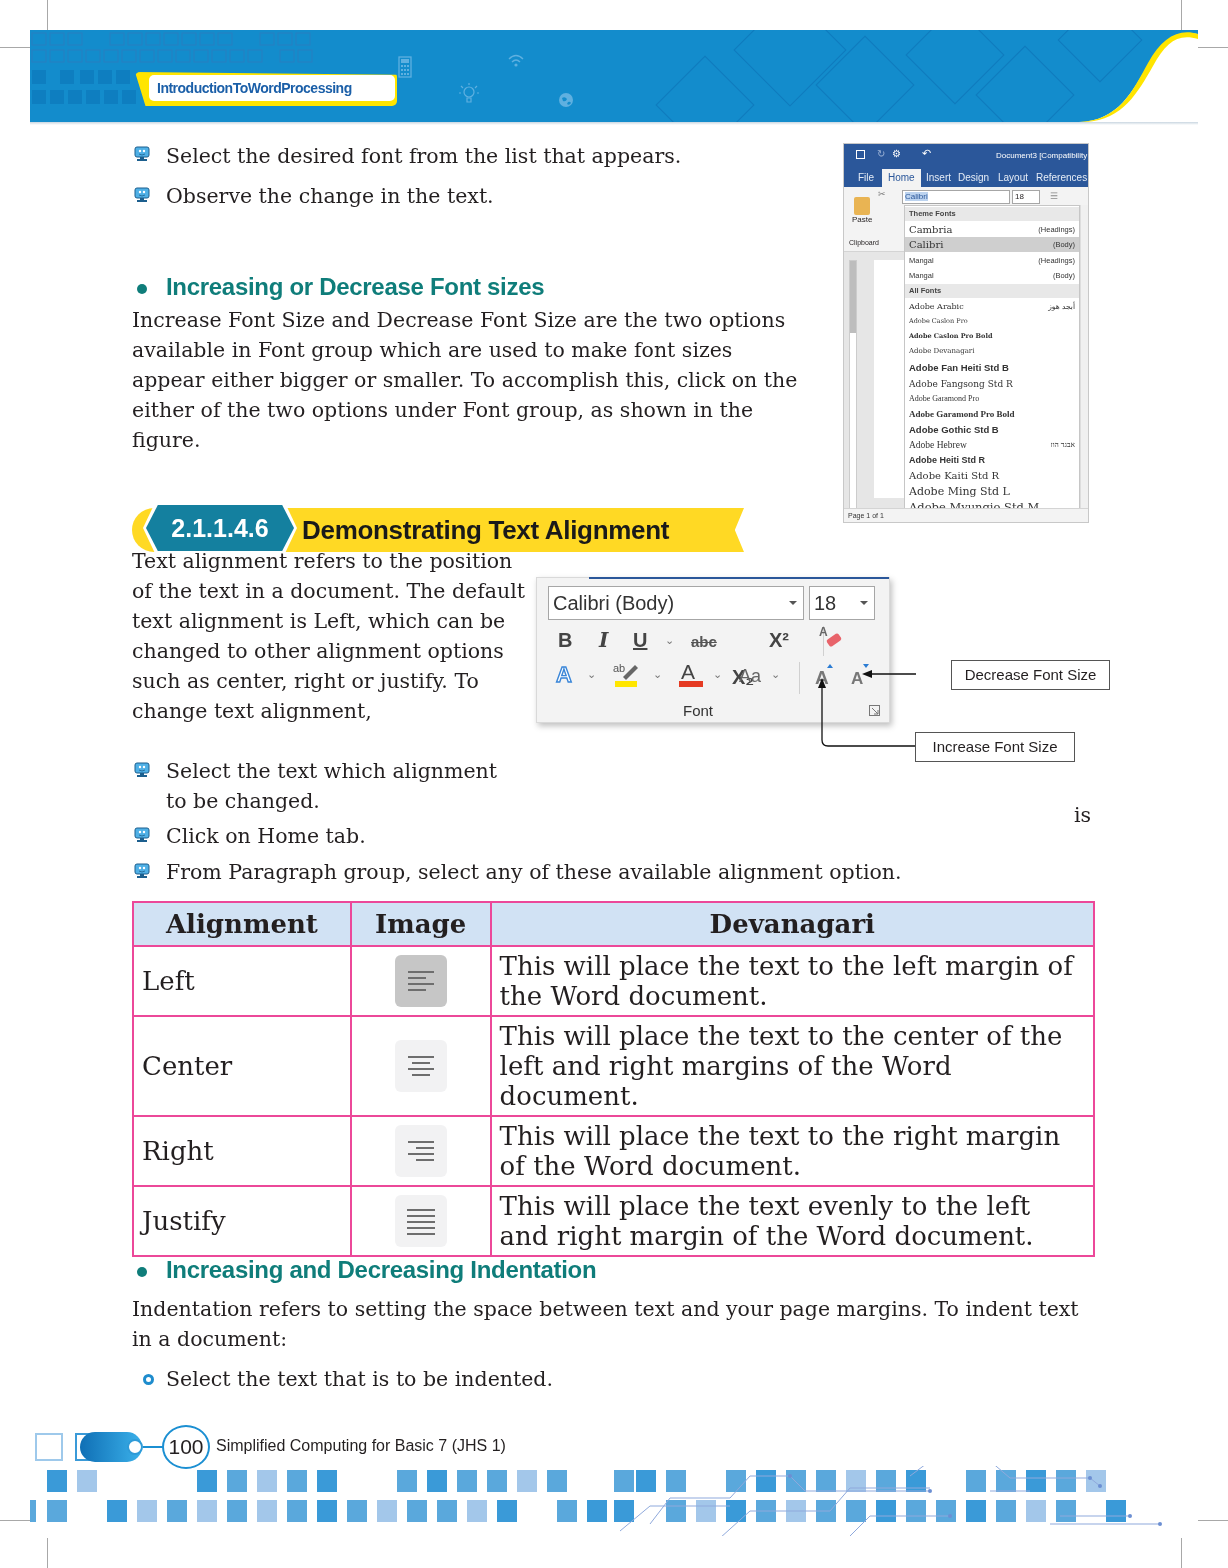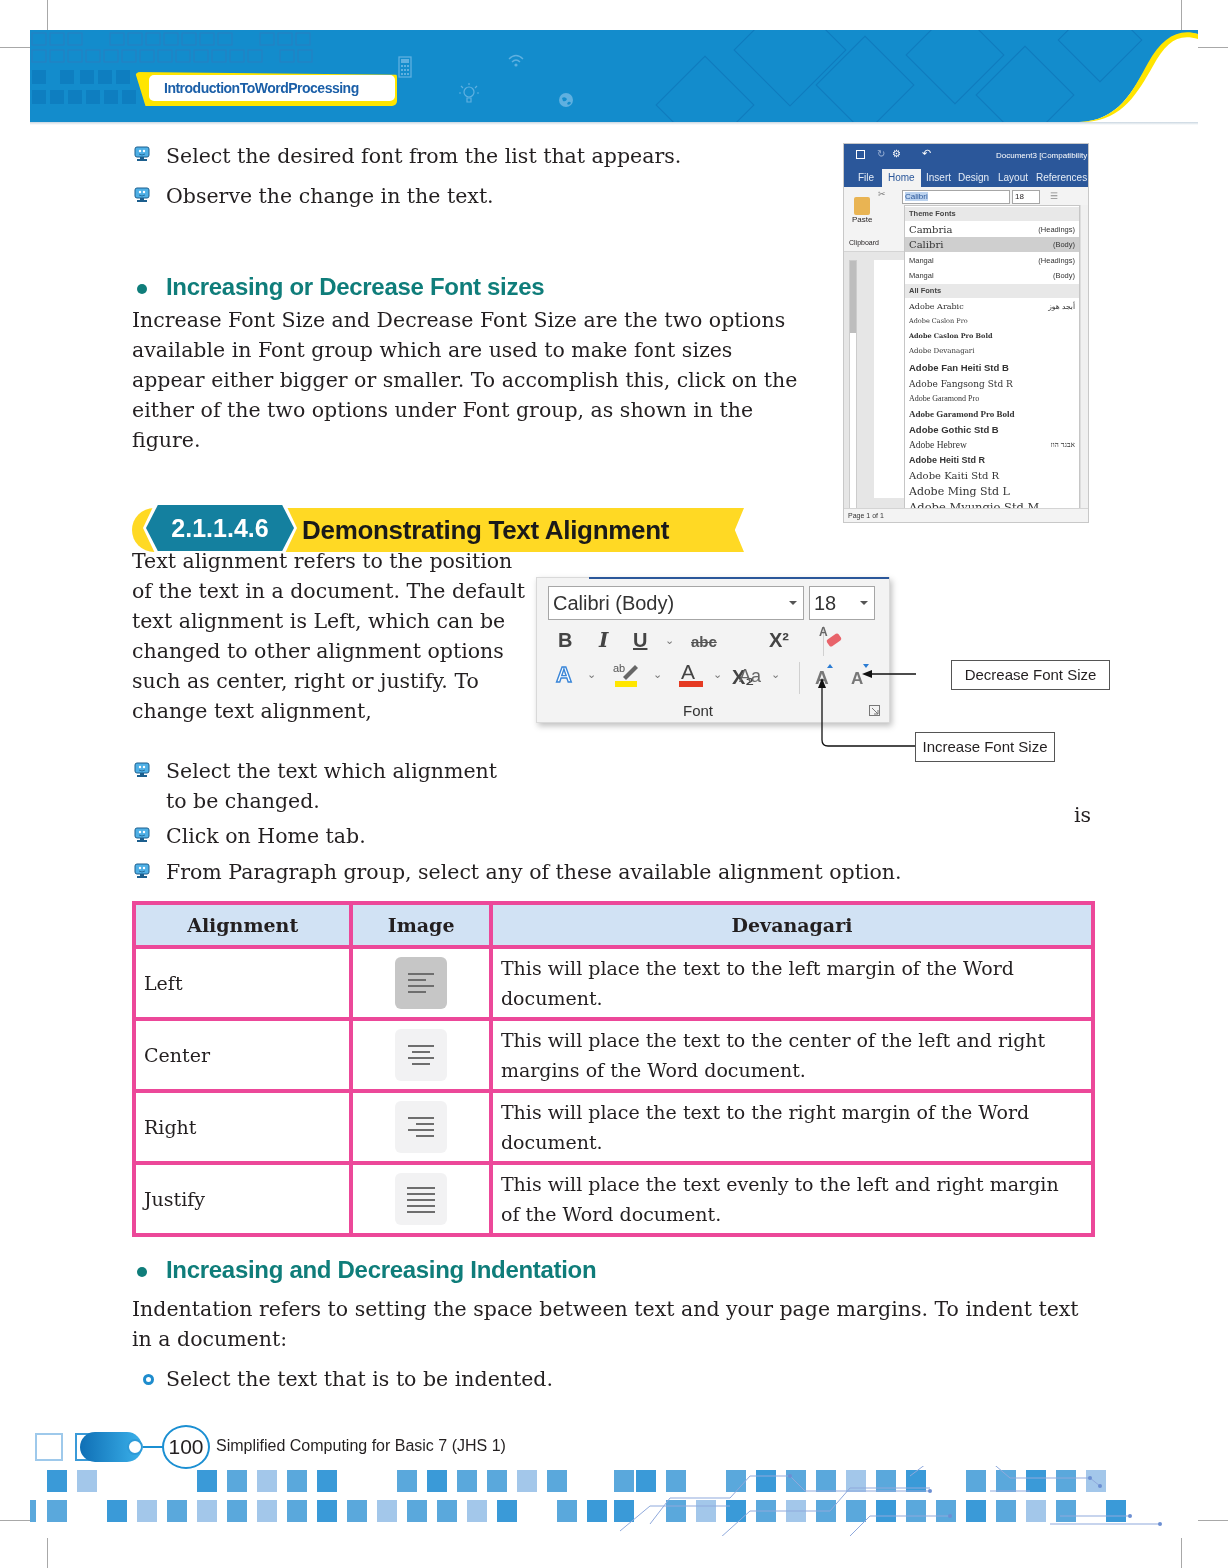--- a/index.html
+++ b/index.html
@@ -11,21 +11,21 @@
   .crop{position:absolute;background:#a8a8a8;}
 
   
   .banner{position:absolute;left:30px;top:30px;width:1168px;height:92px;background:#138ccc;overflow:hidden;}
   .banner .keys{position:absolute;left:0;top:0;width:320px;height:92px;}
   .banner .diam{position:absolute;border:1px solid rgba(10,100,170,0.45);transform:rotate(45deg);}
   .banner-curve{position:absolute;right:0;top:0;width:120px;height:92px;}
   .banner-shadow{position:absolute;left:30px;top:122px;width:1168px;height:3px;background:linear-gradient(#c9d6e0,#fff);}
   .chapter-tag{position:absolute;left:135px;top:72px;width:262px;height:32px;}
   .chapter-tag .yel{position:absolute;left:0;top:0;width:262px;height:34px;background:#ffe500;border-radius:5px;clip-path:polygon(0 0,100% 8%,100% 100%,14% 100%,12% 110%,10% 100%,4% 100%);}
-  .chapter-tag .pill{position:absolute;left:14px;top:3px;width:246px;height:26px;background:#fff;border-radius:5px;font-family:"Liberation Sans",sans-serif;font-weight:bold;font-size:14px;color:#1b5fa8;letter-spacing:-0.5px;line-height:26px;padding-left:15px;}
+  .chapter-tag .pill{position:absolute;left:14px;top:3px;width:246px;height:26px;background:#fff;border-radius:5px;font-family:"Liberation Sans",sans-serif;font-weight:bold;font-size:14px;color:#1b5fa8;letter-spacing:-0.5px;line-height:26px;padding-left:8px;}
 
   
   .para{position:absolute;font-size:20.5px;line-height:30px;color:#231f20;}
   .bullet-pc{position:absolute;width:18px;height:16px;}
   .li-text{position:absolute;font-size:20.5px;line-height:30px;color:#231f20;white-space:nowrap;}
   .teal-head{position:absolute;font-family:"Liberation Sans",sans-serif;font-weight:bold;font-size:24px;color:#0f7d7a;white-space:nowrap;letter-spacing:-0.3px;}
   .teal-dot{position:absolute;width:10px;height:10px;border-radius:50%;background:#0f7d7a;}
 
   
   .sec-band{position:absolute;left:132px;top:508px;width:612px;height:44px;background:#ffd924;border-radius:22px 0 0 22px;clip-path:polygon(0 0,100% 0,98.5% 50%,100% 100%,0 100%);}
@@ -62,21 +62,21 @@
   .fg-caret{position:absolute;right:6px;top:14px;width:0;height:0;border-left:4px solid transparent;border-right:4px solid transparent;border-top:4px solid #555;}
   .fg-btn{position:absolute;font-size:20px;color:#444;font-weight:bold;line-height:24px;}
   .fg-chev{position:absolute;font-size:11px;color:#777;}
   .fg-label{position:absolute;left:146px;top:124px;font-size:15px;color:#333;}
   .fg-sep{position:absolute;width:1px;background:#d0d0d0;}
 
   .callout{position:absolute;background:#fff;border:1px solid #555;font-family:"Liberation Sans",sans-serif;font-size:15px;color:#231f20;line-height:28px;text-align:center;}
 
   
   .tbl{position:absolute;left:132px;top:901px;width:963px;border-collapse:collapse;}
-  .tbl th,.tbl td{border:4px solid #ec4899;font-size:19px;line-height:30px;color:#231f20;}
+  .tbl th,.tbl td{border:2px solid #ec4899;font-size:26px;line-height:30px;color:#231f20;}
   .tbl th{background:#d1e2f4;height:44px;font-weight:bold;text-align:center;}
   .tbl td{height:69px;padding:4px 8px;vertical-align:middle;}
   .tbl td.img{text-align:center;}
   .align-ico{display:inline-block;width:52px;height:52px;border-radius:6px;background:#f2f2f3;position:relative;vertical-align:middle;}
   .align-ico.sel{background:#c6c6c6;}
   .align-ico i{position:absolute;height:2px;background:#6e6e6e;}
 
   
   .page-num-circle{position:absolute;left:162px;top:1425px;width:48px;height:44px;border:2px solid #1b8fd2;border-radius:50%;background:#fff;font-family:"Liberation Sans",sans-serif;font-size:21px;line-height:40px;text-align:center;color:#231f20;}
   .footer-title{position:absolute;left:216px;top:1437px;font-family:"Liberation Sans",sans-serif;font-size:16px;color:#231f20;white-space:nowrap;}
@@ -340,21 +340,21 @@
     </svg>
 </div>
 
 <svg class="abs" style="left:810px;top:660px;" width="110" height="100" viewBox="0 0 110 100">
   <line x1="106" y1="14" x2="60" y2="14" stroke="#111" stroke-width="1.3"></line>
   <path d="M52 14 L62 10 L62 18 Z" fill="#111"></path>
   <path d="M106 86 L18 86 Q12 86 12 80 L12 26" stroke="#111" stroke-width="1.3" fill="none"></path>
   <path d="M12 18 L8 28 L16 28 Z" fill="#111"></path>
 </svg>
 <div class="callout" style="left:915px;top:660px;width:159px;height:30px;margin-left:36px;">Decrease Font Size</div>
-<div class="callout" style="left:915px;top:732px;width:140px;height:30px;text-align:center;">Increase Font Size</div>
+<div class="callout" style="left:915px;top:732px;width:160px;height:30px;text-align:center;">Increase Font Size</div>
 
 <svg class="bullet-pc" style="left:133px;top:762px;" viewBox="0 0 18 16">
     <rect x="2" y="1" width="14" height="10" rx="2" fill="#4fb0e6" stroke="#1c5f8e" stroke-width="1"></rect>
     <circle cx="7" cy="5" r="1.2" fill="#fff"></circle>
     <circle cx="11" cy="5" r="1.2" fill="#fff"></circle>
     <path d="M6 8 q3 2 6 0" stroke="#1c5f8e" fill="none" stroke-width="0.8"></path>
     <rect x="7" y="11" width="4" height="2" fill="#1c5f8e"></rect>
     <rect x="4" y="13" width="10" height="2" fill="#1c5f8e"></rect>
   </svg>
 <div class="li-text" style="left:166px;top:756px;">Select the text which alignment</div>

